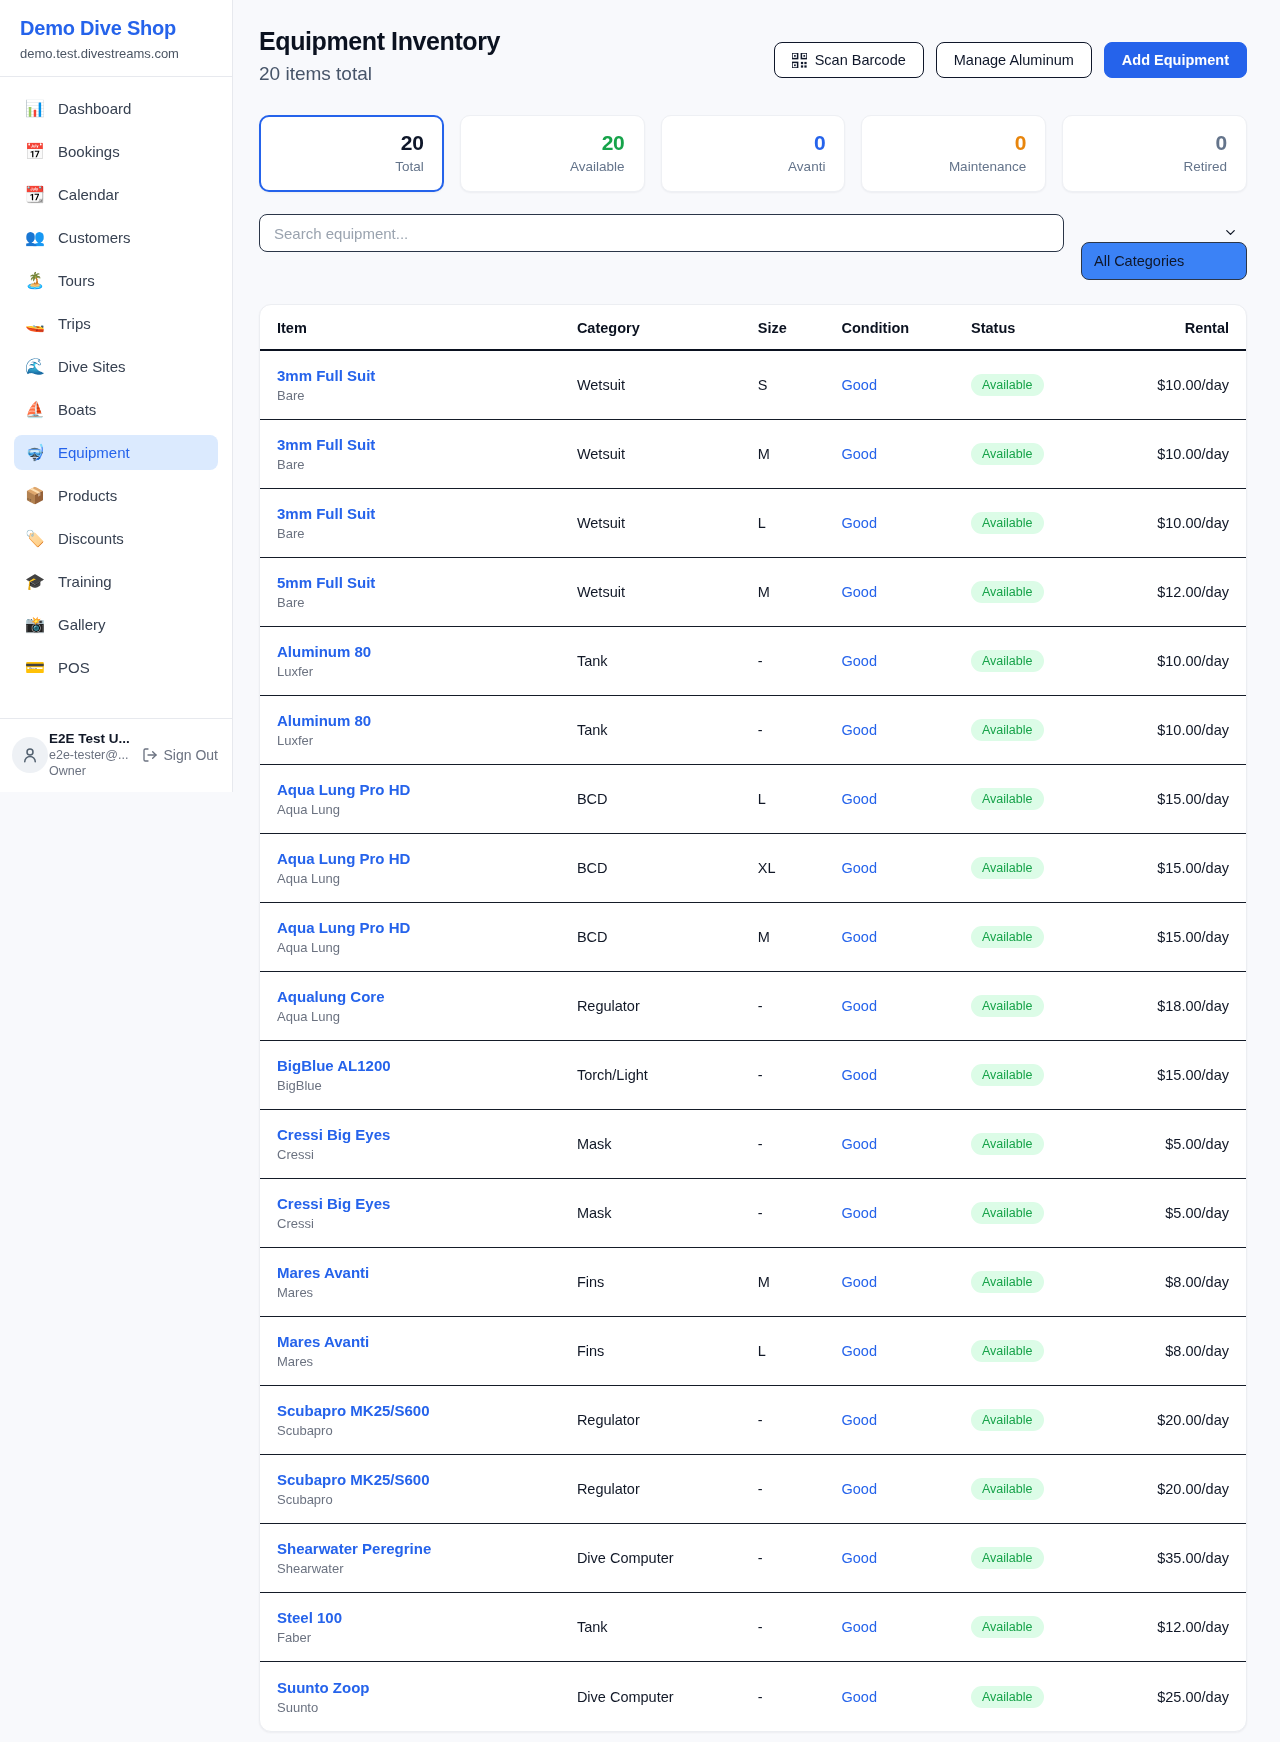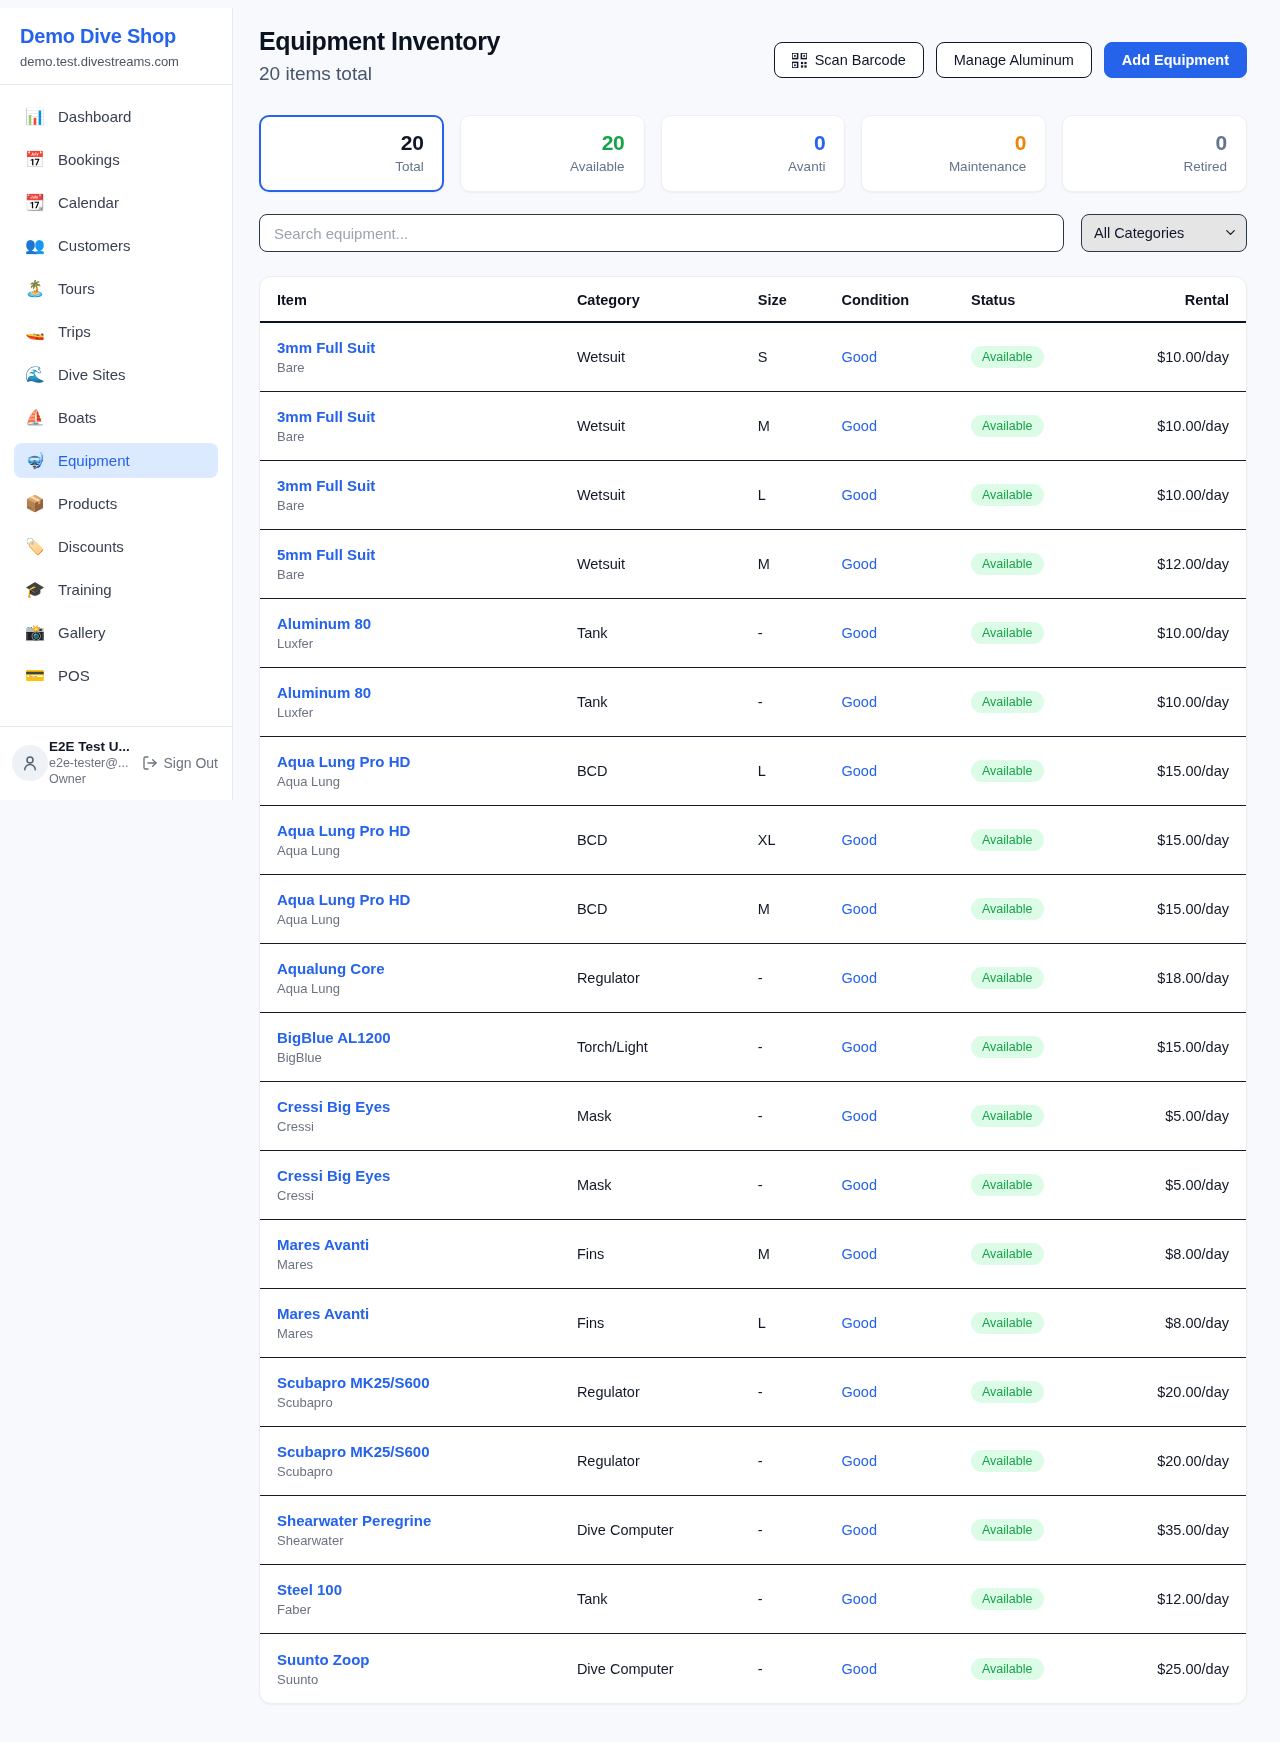--- a/index.html
+++ b/index.html
@@ -7,21 +7,21 @@
   body {
     font-family:"Liberation Sans", sans-serif;
     background:#f8f9fc;
     color:#0f172a;
     overflow:hidden;
     position:relative;
   }
 
   
   .sidebar {
-    position:absolute; left:0; top:8px; width:233px; height:792px;
+    position:absolute; left:0; top:0; width:233px; height:792px;
     background:#ffffff; border-right:1px solid #e7e9ee;
     display:flex; flex-direction:column;
   }
   .brand { padding:17px 20px 15px 20px; }
   .brand-title { color:#2563eb; font-size:20px; font-weight:700; letter-spacing:-0.2px; }
   .brand-domain { color:#4b5563; font-size:13px; margin-top:6px; }
   .side-divider { border-top:1px solid #e7e9ee; }
   .nav { padding:14px 14px 8px 14px; flex:1; }
   .nav-item {
     display:flex; align-items:center; gap:13px;
@@ -73,22 +73,22 @@
   .filter-row { display:flex; gap:17px; margin-top:22px; }
   .search-input {
     flex:1; height:38px; border:1px solid #2b3648; border-radius:8px;
     background:#ffffff; padding:8px 14px; font-size:15px; color:#0f172a;
     font-family:"Liberation Sans", sans-serif; outline:none;
   }
   .search-input::placeholder { color:#9aa3af; }
   .select-wrap { position:relative; width:166px; flex:none; }
   .category-select {
     width:100%; height:38px; border:1px solid #2b3648; border-radius:8px;
-    background:#e5e5e5; padding:0 30px 0 12px; font-size:14.5px; color:#0f172a;
-    font-family:"Liberation Sans", sans-serif; appearance:none; -webkit-appearance:none; outline:none;
+    background:#3b82f6; padding:0 30px 0 12px; font-size:14.5px; color:#0f172a;
+    font-family:"Liberation Sans", sans-serif; appearance:none; -webkit-appearance:none; outline:none;margin-top:28px;
   }
   .select-chevron { position:absolute; right:9px; top:11px; pointer-events:none; }
 
   
   .table-card {
     margin-top:24px; background:#ffffff; border:1px solid #eceef2; border-radius:12px;
     box-shadow:0 1px 2px rgba(16,24,40,.05); overflow:hidden;
   }
   .trow {
     display:grid;

